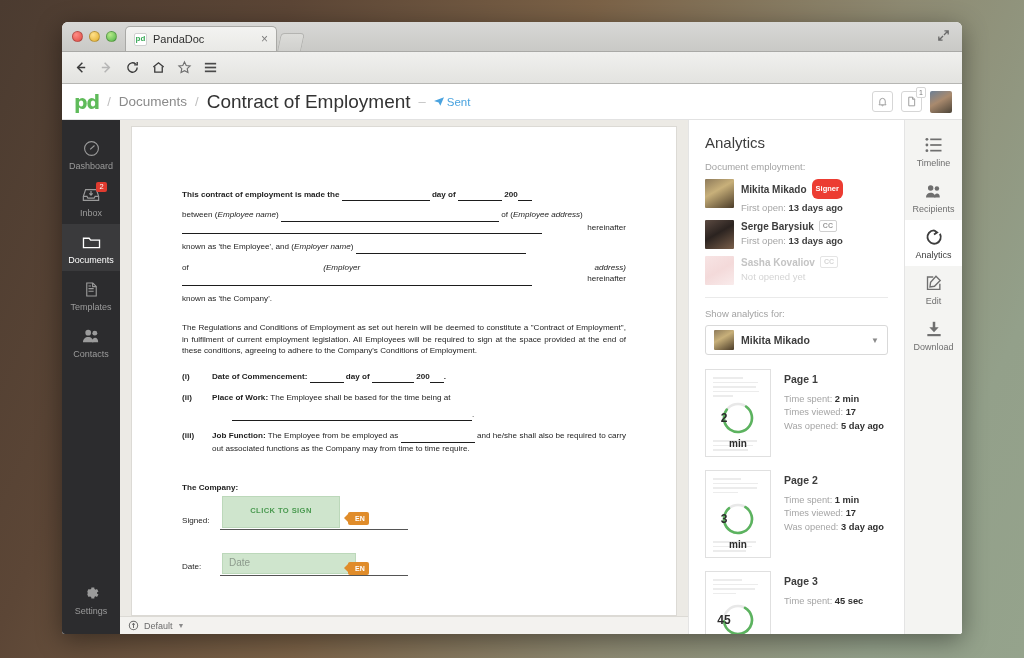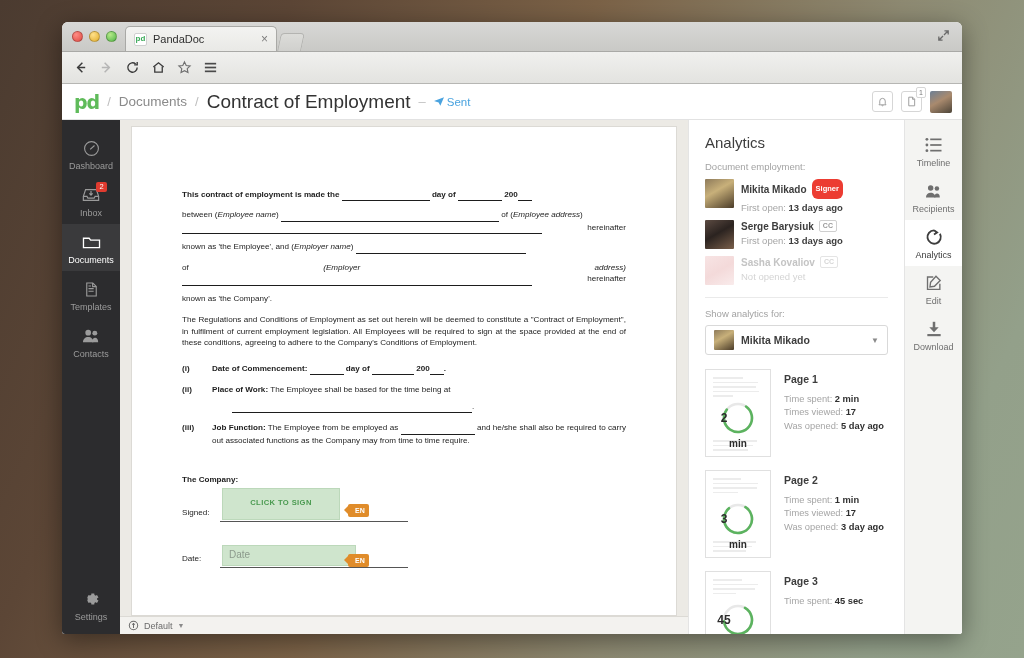--- a/index.html
+++ b/index.html
@@ -136,21 +136,21 @@
     width: 58px; padding: 8px 0 6px; display: flex; flex-direction: column;
     align-items: center; gap: 3px; color: #9b9b9b; font-size: 9px; position: relative;
   }
   .nav-item.active { background: #3a3a3c; color: #fff; }
   .nav-item .nav-ico { width: 22px; height: 20px; display: flex; align-items: center; justify-content: center; }
   .nav-badge {
     position: absolute; top: 5px; right: 13px;
     background: #e03b2f; color: #fff; font-size: 7.5px; line-height: 10px;
     min-width: 11px; text-align: center; border-radius: 2px; padding: 0 2px;
   }
-  .nav-bottom { margin-top: auto; padding-bottom: 12px; }
+  .nav-bottom { margin-top: auto; padding-bottom: 18px; }
 
   
   .docarea {
     flex: 1; background: #eceae5; position: relative;
     display: flex; flex-direction: column; min-width: 0;
   }
   .page-scroll { flex: 1; display: flex; justify-content: center; padding-top: 6px; overflow: hidden; }
   .page {
     width: 546px; background: #fff; border: 1px solid #dcdad5;
     padding: 62px 50px 0 50px;
@@ -461,21 +461,21 @@
             <div class="doc-p">
               <span>of</span>
               <span style="display:inline-block;width:130px"></span>
               <span class="i">(Employer</span>
               <span style="float:right" class="i">address)</span>
               <div style="text-align:right;clear:both"><span class="ul" style="width:350px;float:left">&nbsp;</span><span>hereinafter</span></div>
             </div>
 
             <div class="doc-p">known as 'the Company'.</div>
 
-            <div class="doc-p" style="margin-top:10px">The Regulations and Conditions of Employment as set out herein will be deemed to constitute a "Contract of Employment", in fulfilment of current employment legislation. All Employees will be required to sign at the space provided at the end of these conditions, agreeing to adhere to the Company's Conditions of Employment.</div>
+            <div class="doc-p" style="margin-top:18px">The Regulations and Conditions of Employment as set out herein will be deemed to constitute a "Contract of Employment", in fulfilment of current employment legislation. All Employees will be required to sign at the space provided at the end of these conditions, agreeing to adhere to the Company's Conditions of Employment.</div>
 
             <div class="clause" style="margin-top:14px">
               <span class="num b">(i)</span>
               <span class="txt">
                 <span class="b">Date of Commencement:</span>
                 <span class="ul" style="width:34px">&nbsp;</span>
                 <span class="b">day of</span>
                 <span class="ul" style="width:42px">&nbsp;</span>
                 <span class="b">200</span><span class="ul" style="width:14px">&nbsp;</span><span class="b">.</span>
               </span>

